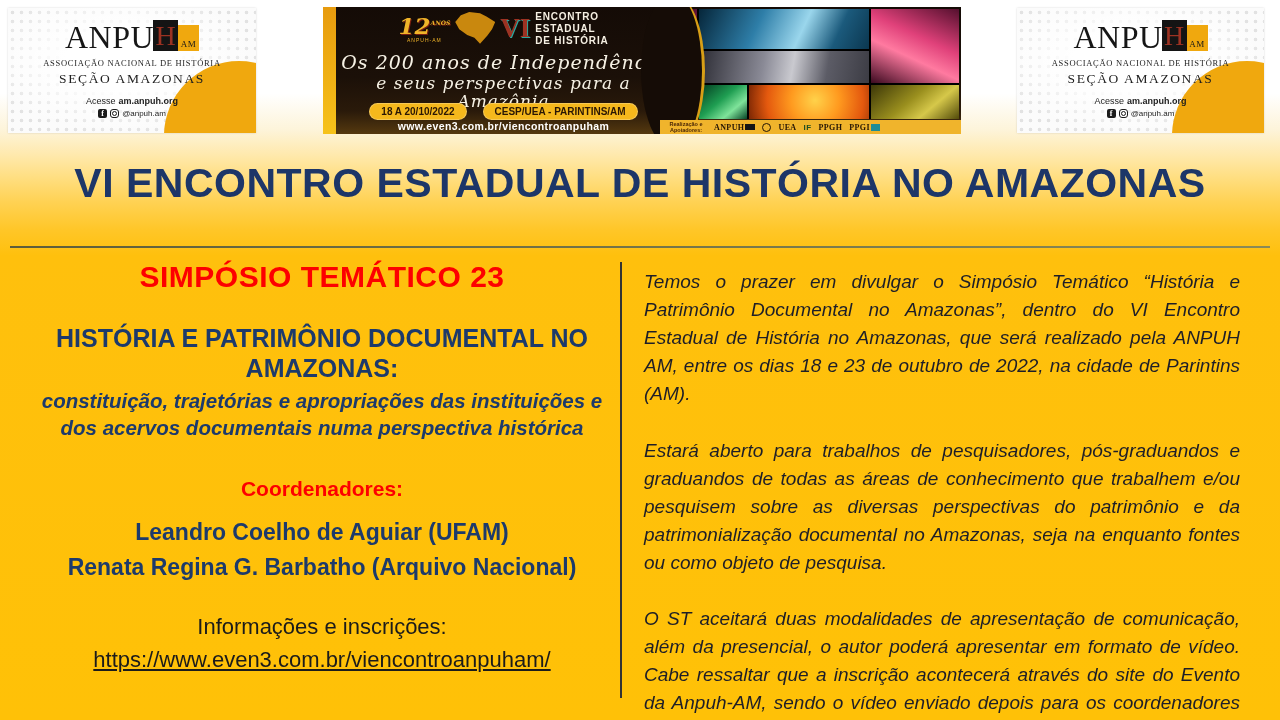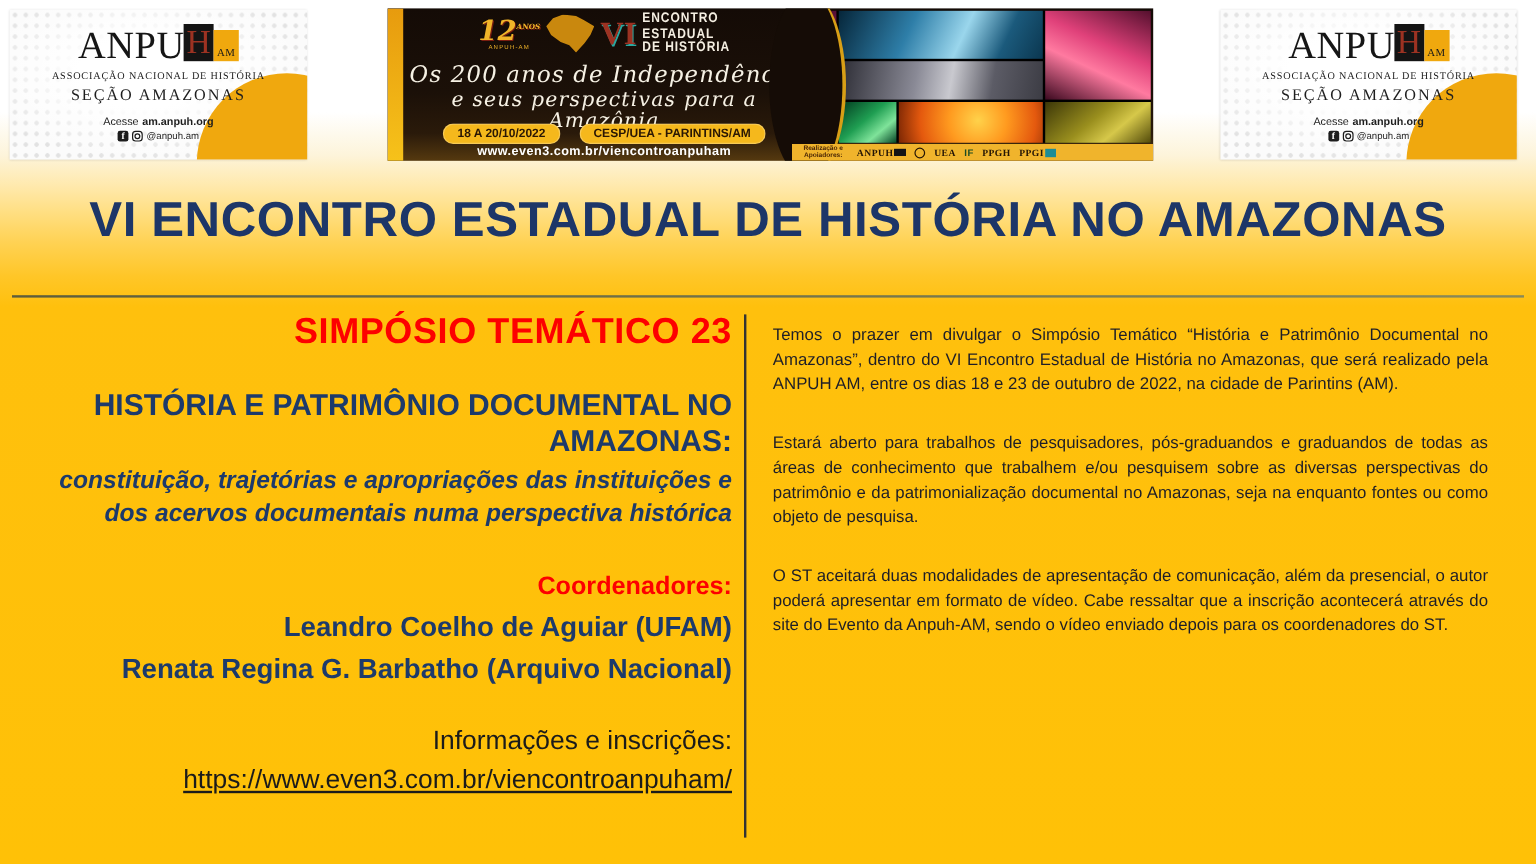--- a/index.html
+++ b/index.html
@@ -98,35 +98,35 @@
   
   .main-title { position:absolute; top:160px; left:0; width:100%; text-align:center;
     color:#1d3668; font-size:41px; font-weight:bold; letter-spacing:0.5px; }
   .sub-title { position:absolute; top:209px; left:0; width:100%; text-align:center;
     color:#1d3668; font-size:18.5px; font-weight:bold; }
   .hrule { position:absolute; top:246px; left:10px; width:1260px; height:2px;
     background:linear-gradient(90deg,#5d5d3b,#8a8a58); }
 
   
   .columns { position:absolute; top:256px; left:0; width:1280px; height:460px; display:flex; }
-  .left-col { width:620px; padding:4px 10px 0 34px; text-align:right; }
+  .left-col { width:620px; padding:4px 10px 0 34px; text-align:center; }
   .divider { border-left:2px solid #333333; height:436px; margin-top:6px; }
   .right-col { width:658px; padding:12px 40px 0 22px; text-align:justify; }
 
   .st-title { color:#fd0000; font-size:30px; font-weight:bold; letter-spacing:0.5px; }
   .theme-title { margin-top:30px; color:#1d3a6b; font-size:25px; font-weight:bold; line-height:1.18; }
   .theme-subtitle { margin-top:5px; color:#1d3a6b; font-size:20.5px; font-weight:bold; line-height:1.3;font-style:italic; }
   .coord-label { margin-top:36px; color:#fd0000; font-size:21px; font-weight:bold; }
-  .coord-name { margin-top:6px; color:#1d3a6b; font-size:23px; font-weight:bold; line-height:1.32; }
+  .coord-name { margin-top:16px; color:#1d3a6b; font-size:23px; font-weight:bold; line-height:1.32; }
   .coord-name + .coord-name { margin-top:4px; }
   .deadline { margin-top:28px; color:#fd0000; font-size:22px; font-weight:bold; }
   .info-label { margin-top:32px; color:#1b1b1b; font-size:22px; }
   .info-url { display:inline-block; margin-top:7px; color:#1b1b1b; font-size:22px; text-decoration:underline; }
 
-  .right-col p { color:#1e1e28; font-size:14px; line-height:1.48; margin-bottom:28px; }
+  .right-col p { color:#1e1e28; font-size:19px; line-height:1.48; margin-bottom:28px;font-style:italic; }
 </style>
 </head>
 <body>
 
 <div class="stage">
 
   <div class="anpuh-card card-left">
     <div class="gold-wedge"></div>
     <div class="logo-row">
       <span class="anpu">ANPU</span>

